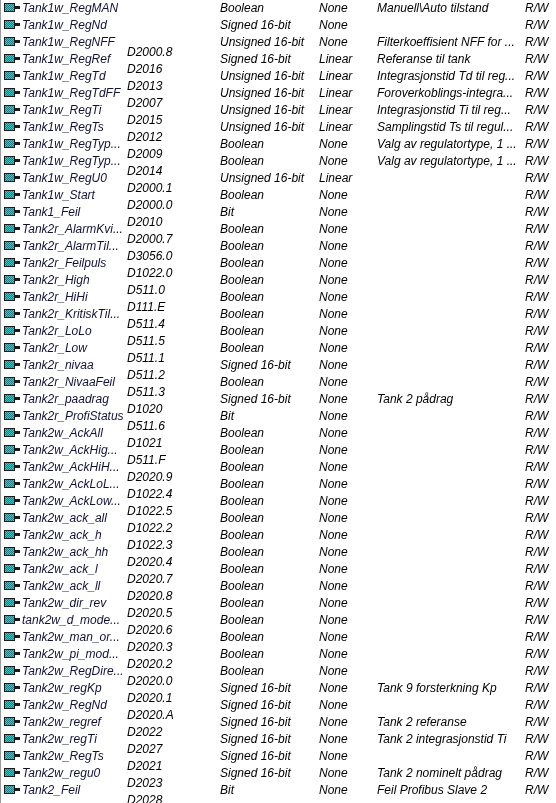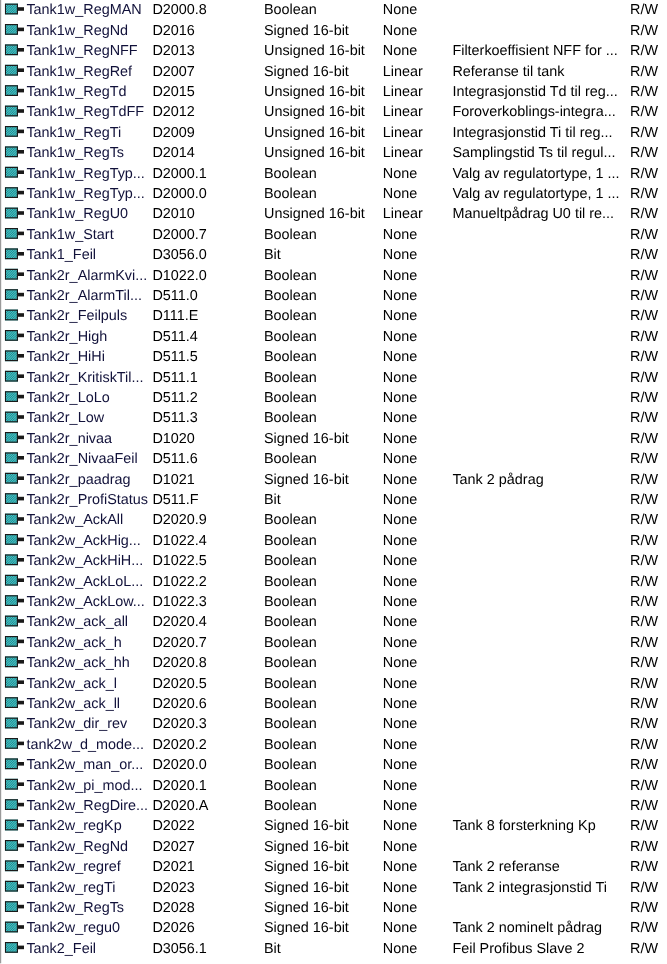--- a/index.html
+++ b/index.html
@@ -13,40 +13,41 @@
     overflow: hidden;
     font-family: "Liberation Sans", sans-serif;
   }
   #tag-list {
     position: relative;
     width: 556px;
     height: 803px;
     background: #ffffff;
     border-left: 1px solid #9a9a9a;
     box-sizing: border-box;
+    font-style: italic;
   }
   .row {
     position: relative;
     height: 17px;
     line-height: 17px;
     white-space: nowrap;
     font-size: 12px;
   }
   .cell {
     position: absolute;
     top: 0;
     height: 17px;
     line-height: 17px;
     overflow: hidden;
     white-space: nowrap;
     color: #000000;
   }
   .c-icon  { left: 3px;  width: 16px; top: 2px; height: 13px; }
   .c-name  { left: 21px; width: 104px; color: #11113a; }
-  .c-addr  { left: 126px; width: 90px; }
+  .c-addr  { left: 126px; width: 90px; margin-top: 44px; }
   .c-type  { left: 219px; width: 96px; }
   .c-scal  { left: 318px; width: 54px; }
   .c-cmt   { left: 376px; width: 144px; }
   .c-rw    { left: 524px; width: 32px; }
 
   
   .tagicon {
     position: relative;
     display: block;
     width: 16px;
@@ -84,20 +85,21 @@
       <div class="cell c-icon">
         <span class="tagicon">
           <span class="body"></span>
           <span class="lead"></span>
         </span>
       </div>
       <div class="cell c-name">Tank1w_RegMAN</div>
       <div class="cell c-addr">D2000.8</div>
       <div class="cell c-type">Boolean</div>
       <div class="cell c-scal">None</div>
+      <div class="cell c-cmt">Manuell\Auto tilstand</div>
       <div class="cell c-rw">R/W</div>
     </div>
     <div class="row">
       <div class="cell c-icon">
         <span class="tagicon">
           <span class="body"></span>
           <span class="lead"></span>
         </span>
       </div>
       <div class="cell c-name">Tank1w_RegNd</div>
@@ -223,21 +225,20 @@
       <div class="cell c-icon">
         <span class="tagicon">
           <span class="body"></span>
           <span class="lead"></span>
         </span>
       </div>
       <div class="cell c-name">Tank1w_RegU0</div>
       <div class="cell c-addr">D2010</div>
       <div class="cell c-type">Unsigned 16-bit</div>
       <div class="cell c-scal">Linear</div>
-      <div class="cell c-cmt">Manueltpådrag U0 til re...</div>
       <div class="cell c-rw">R/W</div>
     </div>
     <div class="row">
       <div class="cell c-icon">
         <span class="tagicon">
           <span class="body"></span>
           <span class="lead"></span>
         </span>
       </div>
       <div class="cell c-name">Tank1w_Start</div>
@@ -640,21 +641,21 @@
       <div class="cell c-icon">
         <span class="tagicon">
           <span class="body"></span>
           <span class="lead"></span>
         </span>
       </div>
       <div class="cell c-name">Tank2w_regKp</div>
       <div class="cell c-addr">D2022</div>
       <div class="cell c-type">Signed 16-bit</div>
       <div class="cell c-scal">None</div>
-      <div class="cell c-cmt">Tank 8 forsterkning Kp</div>
+      <div class="cell c-cmt">Tank 9 forsterkning Kp</div>
       <div class="cell c-rw">R/W</div>
     </div>
     <div class="row">
       <div class="cell c-icon">
         <span class="tagicon">
           <span class="body"></span>
           <span class="lead"></span>
         </span>
       </div>
       <div class="cell c-name">Tank2w_RegNd</div>

